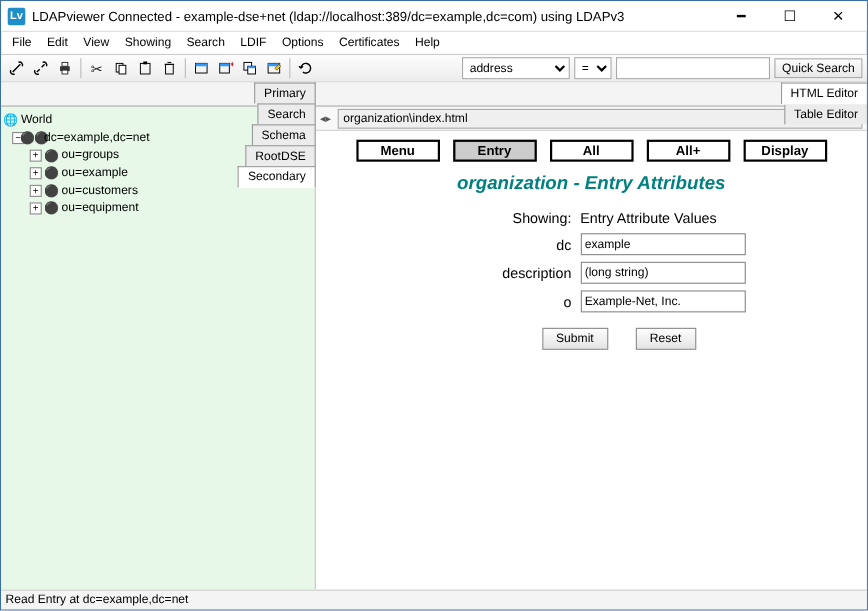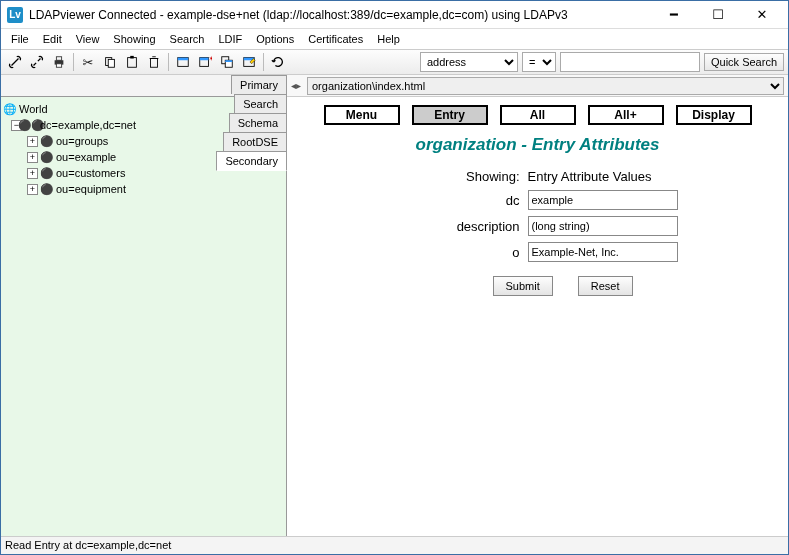--- a/index.html
+++ b/index.html
@@ -203,20 +203,24 @@
       <div class="trow">
         <span class="tind" style="width:24px"></span>
         <span class="texp">+</span>
         <span class="ticon">⚫</span>
         <span class="tlabel">ou=equipment</span>
       </div>
     </div>
   </div>
 
   <div class="right">
+    <div class="tabs">
+      <div class="tab active">HTML Editor</div>
+      <div class="tab">Table Editor</div>
+    </div>
     <div class="pathrow">
       <span class="arrows">◂▸</span>
       <select><option>organization\index.html</option></select>
     </div>
     <div class="content">
       <div class="btnrow">
         <div class="bigbtn">Menu</div>
         <div class="bigbtn active">Entry</div>
         <div class="bigbtn">All</div>
         <div class="bigbtn">All+</div>

